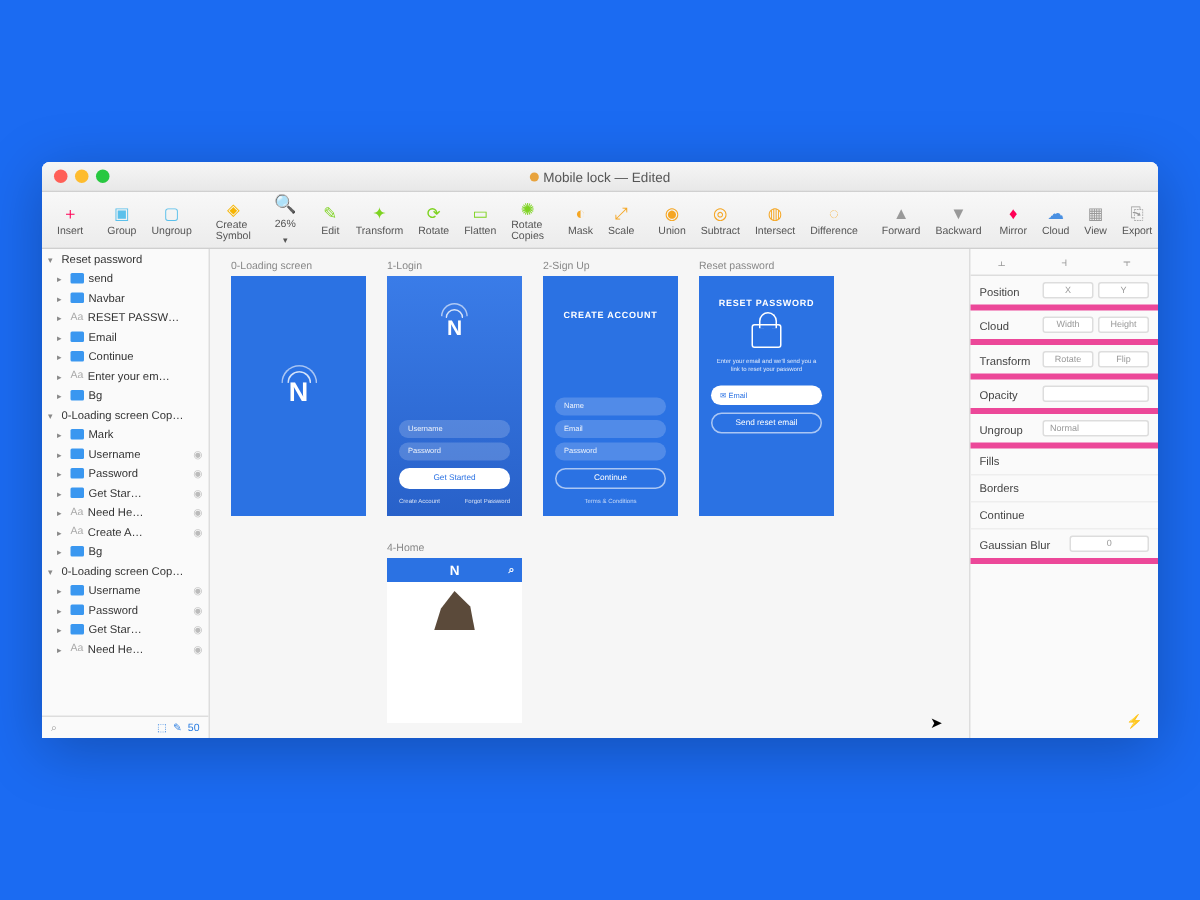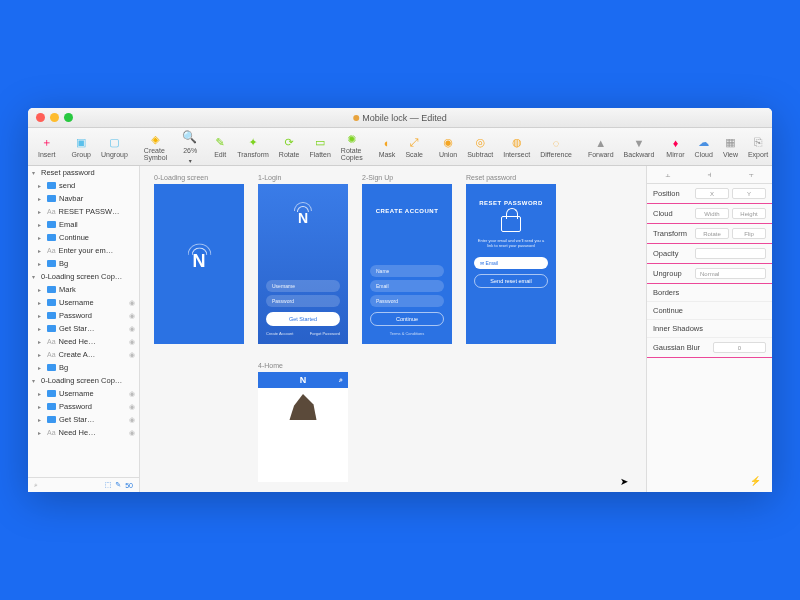--- a/index.html
+++ b/index.html
@@ -37,21 +37,21 @@
 .logo-arc { width: 24px; height: 12px; border: 1.5px solid rgba(255,255,255,.6); border-bottom: none; border-radius: 24px 24px 0 0; position: absolute; top: -8px; left: 50%; transform: translateX(-50%); }
 .logo-arc2 { width: 16px; height: 8px; border: 1.5px solid rgba(255,255,255,.8); border-bottom: none; border-radius: 16px 16px 0 0; position: absolute; top: -4px; left: 50%; transform: translateX(-50%); }
 .ab-input { background: rgba(255,255,255,.18); border-radius: 8px; padding: 3px 6px; font-size: 5px; color: rgba(255,255,255,.9); margin: 3px 8px; }
 .ab-btn-white { background: #fff; color: #2b72e3; border-radius: 9px; padding: 4px; text-align: center; font-size: 5.5px; margin: 5px 8px; }
 .ab-btn-outline { border: 1px solid rgba(255,255,255,.6); border-radius: 9px; padding: 3px; text-align: center; font-size: 5.5px; margin: 5px 8px; }
 .lock { width: 20px; height: 16px; border: 1.5px solid #fff; border-radius: 2px; margin: 0 auto; position: relative; }
 .lock::before { content: ""; position: absolute; top: -9px; left: 4px; width: 10px; height: 10px; border: 1.5px solid #fff; border-bottom: none; border-radius: 10px 10px 0 0; }
 .inspector { width: 126px; background: #fafafa; border-left: 1px solid #ddd; font-size: 7.5px; color: #444; }
 .insp-tabs { height: 18px; border-bottom: 1px solid #ddd; display: flex; }
 .insp-tabs div { flex: 1; display: flex; align-items: center; justify-content: center; font-size: 8px; color: #999; }
-.insp-row { padding: 4px 6px; border-bottom: 1px solid #ec4899; display: flex; align-items: center; gap: 4px; }
+.insp-row { padding: 4px 6px; border-bottom: 4px solid #ec4899; display: flex; align-items: flex-end; gap: 4px; }
 .insp-row .lbl { flex: 0 0 38px; font-size: 7.5px; }
 .insp-row .fields { flex: 1; display: flex; gap: 3px; }
 .insp-field { flex: 1; border: 1px solid #ddd; border-radius: 2px; height: 11px; font-size: 6px; color: #999; display: flex; align-items: center; justify-content: center; background: #fff; }
 .insp-section { padding: 4px 6px; border-bottom: 1px solid #eee; font-size: 7.5px; font-weight: 500; }
 .cursor { position: absolute; left: 480px; top: 310px; font-size: 10px; color: #000; }
 .rock { width: 30px; height: 26px; background: #5b4a3a; clip-path: polygon(50% 0, 85% 40%, 95% 100%, 5% 100%, 20% 45%); margin: 6px auto; }
 .bolt-footer { position: absolute; right: 10px; bottom: 6px; font-size: 9px; color: #888; }
 </style>
 </head>
 <body>
@@ -382,23 +382,23 @@
         <div class="fields">
             <div class="insp-field" style="flex:2"></div>
           </div>
       </div>
       <div class="insp-row">
         <div class="lbl">Ungroup</div>
         <div class="fields">
             <div class="insp-field" style="justify-content:flex-start;padding-left:4px">Normal</div>
           </div>
       </div>
+      <div class="insp-section">Fills</div>
       <div class="insp-section">Borders</div>
       <div class="insp-section">Continue</div>
-      <div class="insp-section">Inner Shadows</div>
       <div class="insp-row">
         <div class="lbl" style="flex:0 0 56px">Gaussian Blur</div>
         <div class="fields">
             <div class="insp-field">0</div>
           </div>
       </div>
       <div class="bolt-footer">⚡</div>
     </div>
   </div>
 </div>

